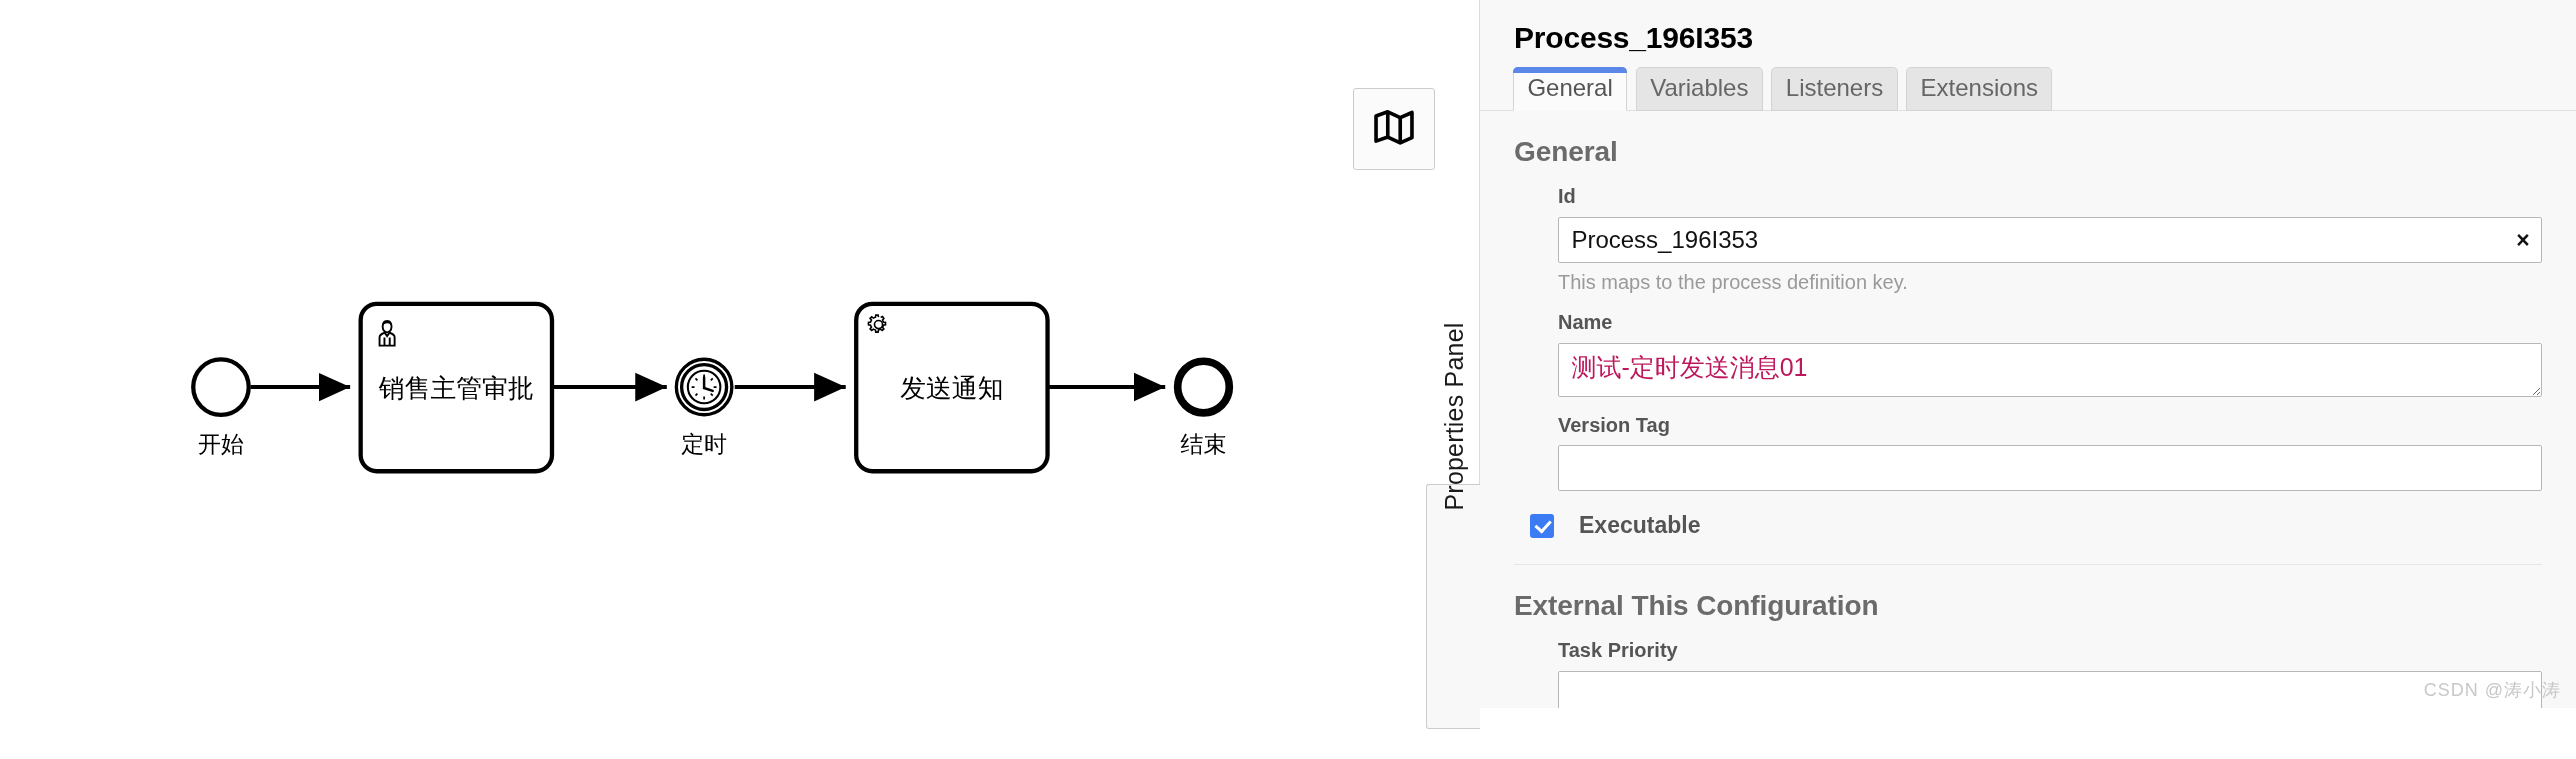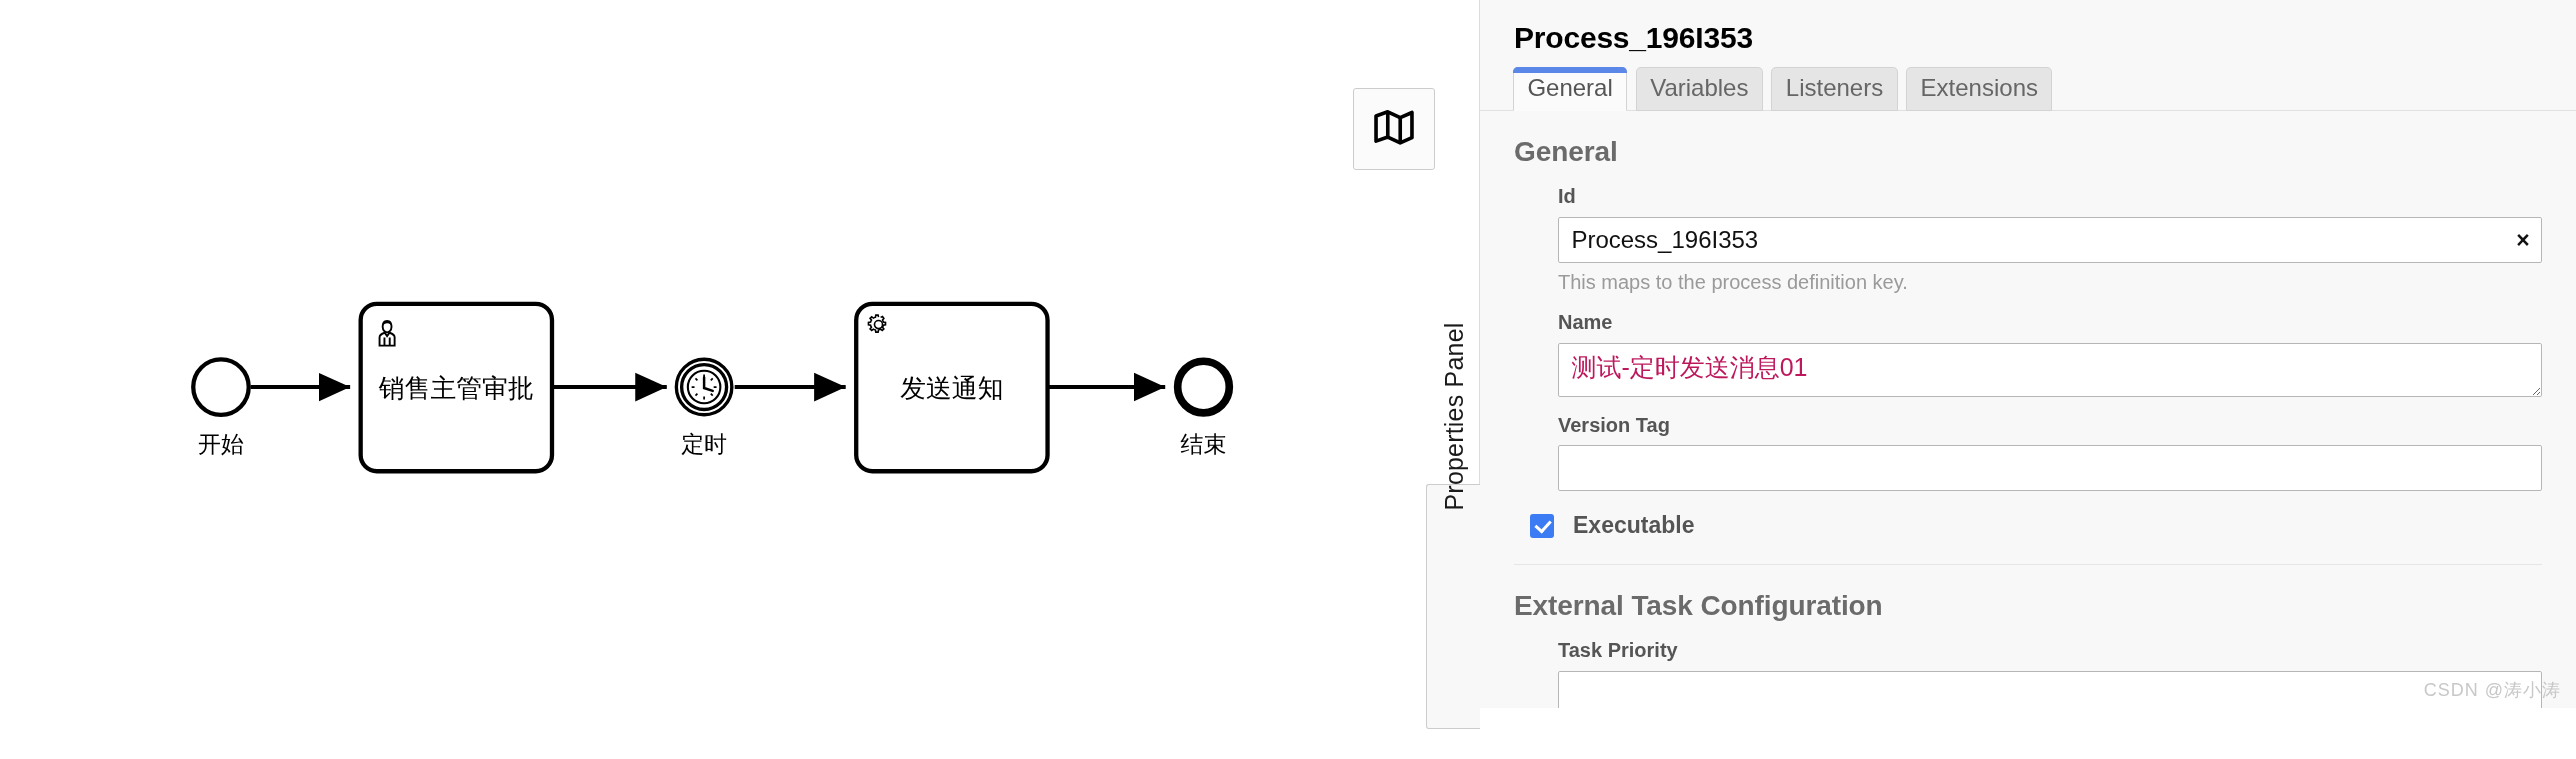--- a/index.html
+++ b/index.html
@@ -195,21 +195,21 @@
     padding: 7.7px 12.4px;
     outline: none;
     resize: vertical;
     display: block;
     overflow: hidden;
   }
 
   .checkbox-row {
     display: flex;
     align-items: center;
-    gap: 19px;
+    gap: 25px;
     margin: 21px 0 25px 0;
     padding-left: 16px;
   }
   .checkbox {
     width: 24px;
     height: 24px;
     background: #3b7cf5;
     border-radius: 2.9px;
     position: relative;
     flex: none;
@@ -371,21 +371,21 @@
 
     <div class="checkbox-row">
       <div class="checkbox"></div>
       <div class="checkbox-label">Executable</div>
     </div>
   </div>
 
   <hr class="divider">
 
   <div class="section">
-    <div class="section-heading">External Task Configuration</div>
+    <div class="section-heading">External This Configuration</div>
 
     <div class="field-block">
       <div class="field-label">Task Priority</div>
       <input class="text-input plain" type="text" value="" style="">
     </div>
   </div>
 
   <div class="watermark">CSDN @涛小涛</div>
 </div>
 

